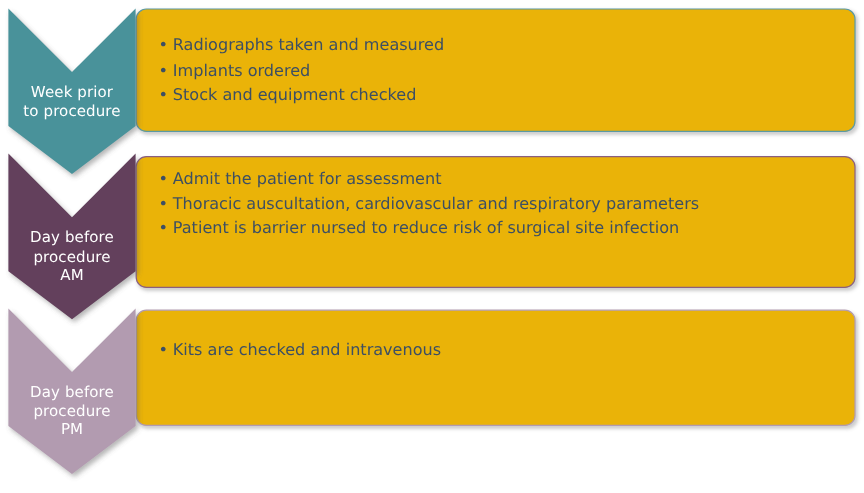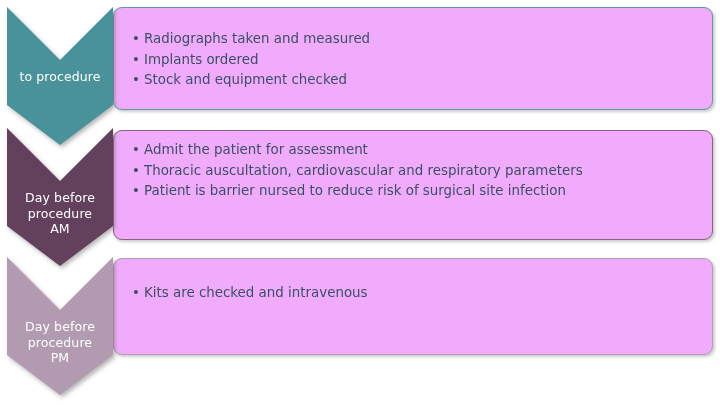--- a/index.html
+++ b/index.html
@@ -56,21 +56,21 @@
     z-index: 3;
     pointer-events: none;
   }
 
   
   .panel {
     position: absolute;
     left: 113px;
     width: 600px;
     box-sizing: border-box;
-    background: #f0abfc;
+    background: #eab308;
     border-radius: 9px;
     border: 1.3px solid #5b9aa2;
     box-shadow: 1.5px 2px 3px rgba(90,90,90,0.30);
     z-index: 1;
   }
   .panel-list {
     margin: 0;
     padding: 0;
     list-style: none;
   }
@@ -105,20 +105,21 @@
       <div class="chevron" style="top: 7px; height: 138px;">
         <svg class="chevron-svg" width="114" height="146" viewBox="0 0 114 146">
           <defs>
             <filter id="shadow0" x="-25%" y="-25%" width="160%" height="160%">
               <feDropShadow dx="2" dy="2.5" stdDeviation="2" flood-color="#5a5a5a" flood-opacity="0.45"></feDropShadow>
             </filter>
           </defs>
           <polygon points="0,0 53,53 106,0 106,98 53,138 0,98" fill="#4a929a" filter="url(#shadow0)"></polygon>
         </svg>
         <div class="chevron-label" style="top: 62px; color: rgb(255, 255, 255);">
+          <div>Week prior</div>
           <div>to procedure</div>
         </div>
       </div>
     </div>
     <div class="stage" style="top: 0px; height: 411px;">
       <div class="panel" style="top: 130px; height: 110px; border-color: rgb(138, 95, 128); padding-top: 9px; padding-left: 18px; padding-right: 14px;">
         <ul class="panel-list">
           <li>Admit the patient for assessment</li>
           <li>Thoracic auscultation, cardiovascular and respiratory parameters</li>
           <li>Patient is barrier nursed to reduce risk of surgical site infection</li>

